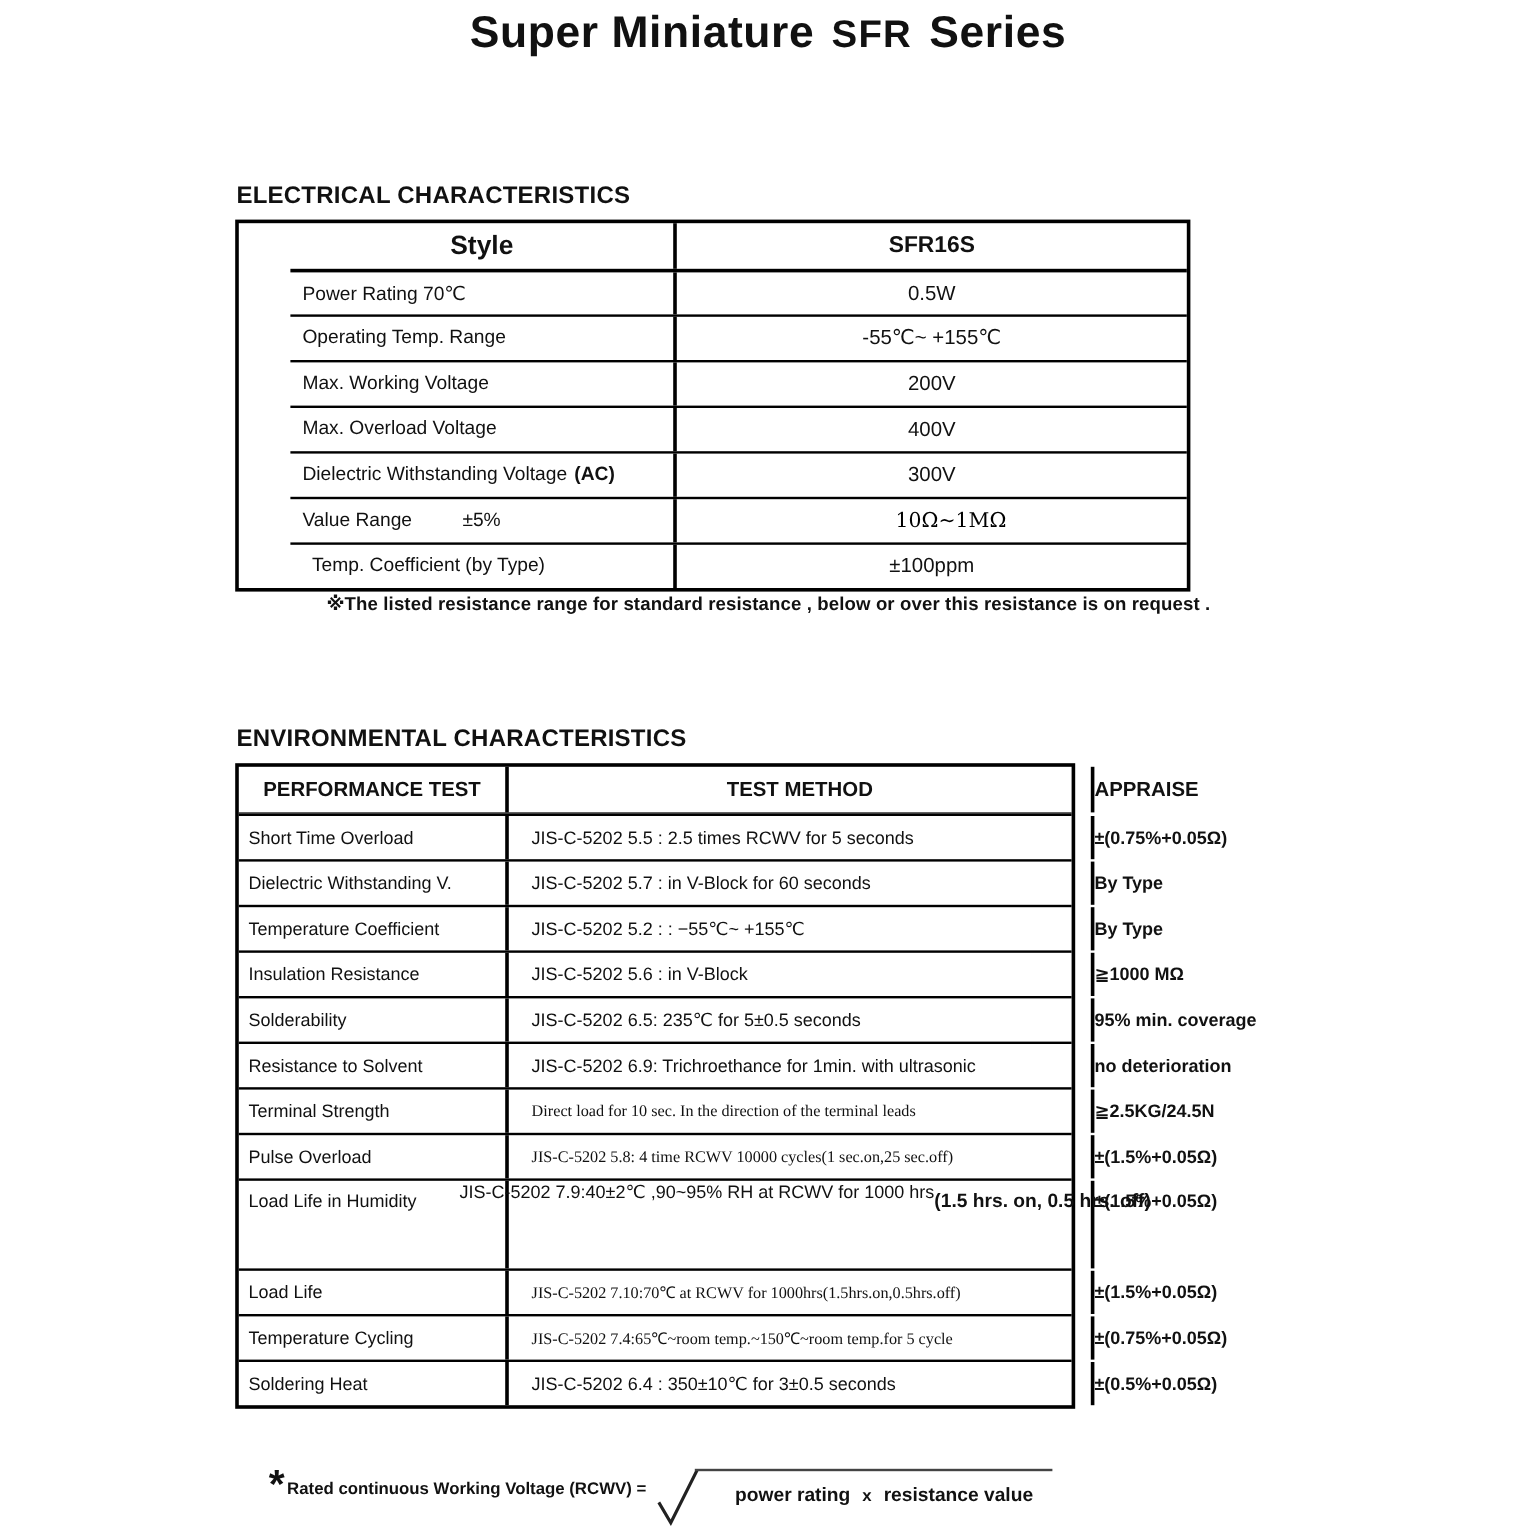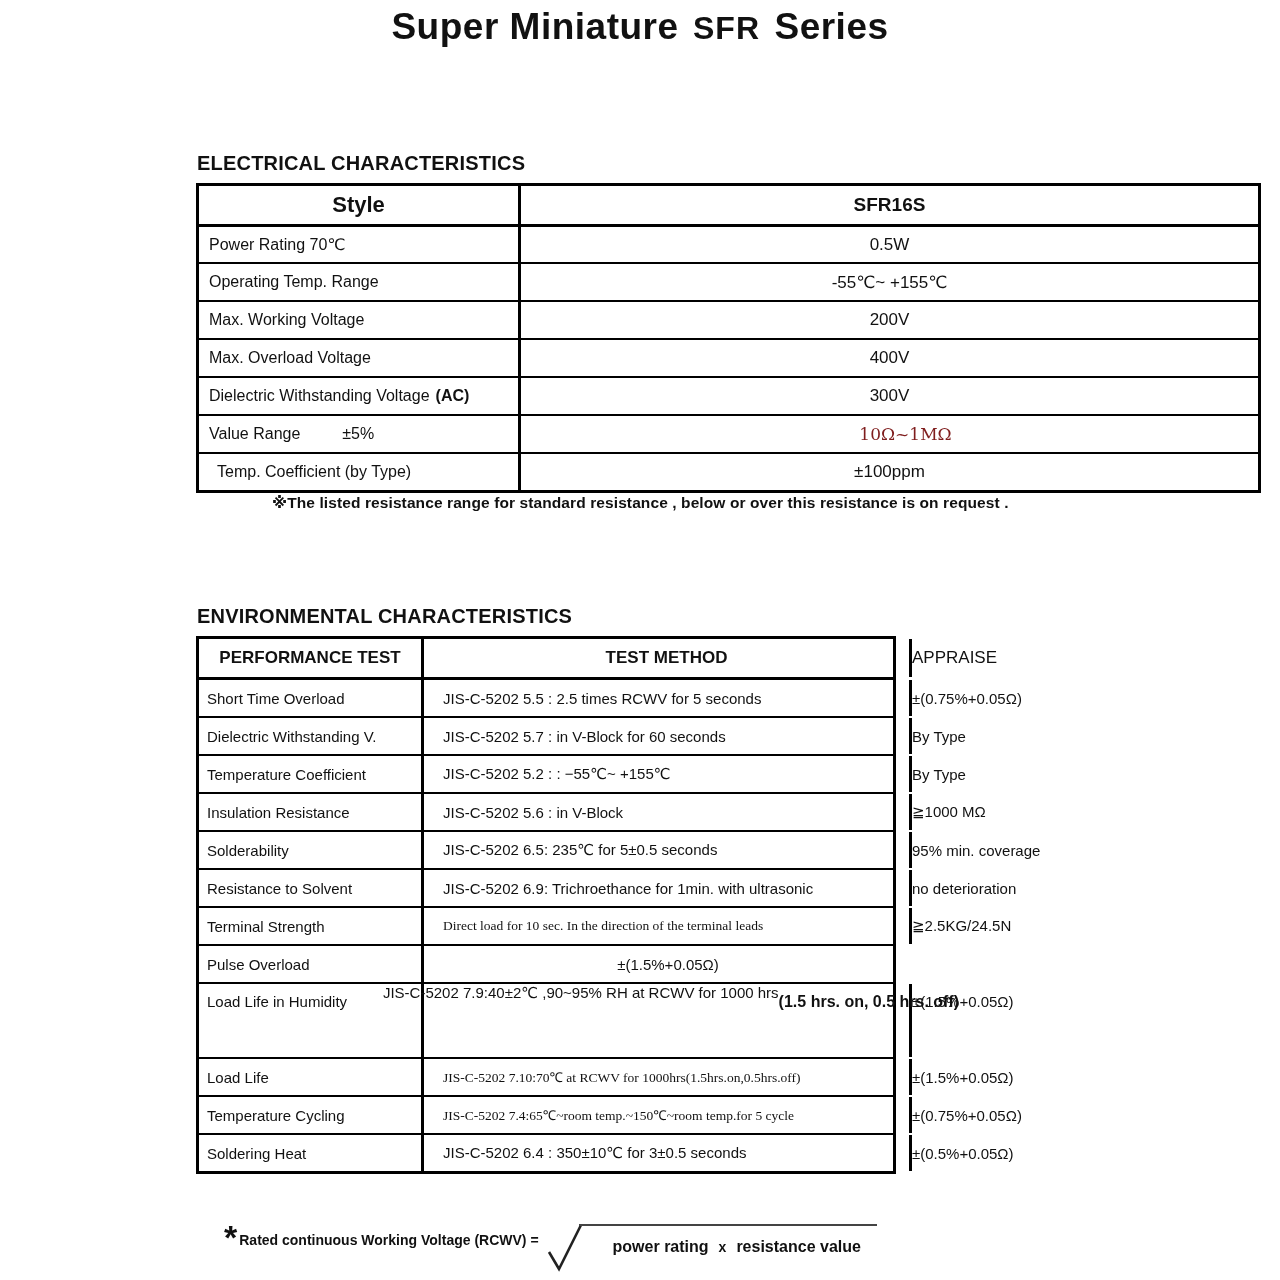--- a/index.html
+++ b/index.html
@@ -13,56 +13,56 @@
   .doc-title .t-normal { font-size:37px; font-weight:bold; letter-spacing:0.5px; }
   .doc-title .t-big { font-size:32px; font-weight:bold; letter-spacing:1px; margin:0 10px; }
 
   
   .sec-heading { position:absolute; left:197px; font-size:20px; font-weight:bold;
     letter-spacing:0.2px; }
   #elec-heading { top:152px; }
   #env-heading  { top:605px; }
 
   
-  .etable { position:absolute; left:196px; top:183px; width:1065px;
-    border:3px solid #000; background:#fff; }
+  .etable { position:absolute; left:196px; top:183px; width:796px;
+    border:3px solid #000; background:#fff;padding-left:43px; }
   .etable .erow { display:grid; grid-template-columns:322px 1fr; }
   .etable .erow + .erow { border-top:2px solid #000; }
   .etable .erow.ehead { height:38px; }
   .etable .erow { height:38px; }
   .etable .lcell { border-right:3px solid #000; display:flex; align-items:center;
     padding-left:10px; font-size:16px; }
   .etable .vcell { display:flex; align-items:center; justify-content:center;
     font-size:17px; }
   .etable .ehead .lcell { justify-content:center; padding-left:0;
     font-size:22px; font-weight:bold; }
   .etable .ehead .vcell { font-size:19px; font-weight:bold; }
   .etable .erow.first-data { border-top:3px solid #000; }
   .bold { font-weight:bold; }
   .gap-left { margin-left:42px; }
   .ac-gap { margin-left:6px; }
-  .serif-val { font-family:"DejaVu Serif","Liberation Serif",serif; color:#7f1d1d;margin-left:32px; }
+  .serif-val { font-family:"DejaVu Serif","Liberation Serif",serif; color:#000000;margin-left:32px; }
 
   
   .enote { position:absolute; left:272px; top:494px; font-size:15.5px; font-weight:bold;
     letter-spacing:0.1px; white-space:nowrap; }
 
   
   .envtable { position:absolute; left:196px; top:636px; width:700px;
     border:3px solid #000; background:#fff; }
   .envtable .row { display:grid; grid-template-columns:225px 488px 1fr; height:38px; }
   .envtable .row + .row { border-top:2px solid #000; }
   .envtable .row.tall { height:75px; }
   .envtable .c1 { border-right:3px solid #000; display:flex; align-items:center;
     padding-left:8px; font-size:15px; }
   .envtable .c2 { border-right:3px solid #000; display:flex; align-items:center;
     padding-left:19px; font-size:15px; white-space:nowrap; }
   .envtable .c2.small { font-size:13.5px;font-family:Liberation Serif, serif; }
   .envtable .c3 { display:flex; align-items:center; justify-content:center;
-    font-size:15px; font-weight:normal; white-space:nowrap; }
+    font-size:15px; font-weight:bold; white-space:nowrap; }
   .envtable .head { height:39px; border-bottom:1px solid #000; }
   .envtable .head .c1, .envtable .head .c2 { justify-content:center; padding-left:0;
     font-size:17px; font-weight:bold; }
   .envtable .head .c3 { font-size:17px; }
   .envtable .c2.stack { flex-direction:row; align-items:flex-start; justify-content:center;
     padding-left:9px; }
   .envtable .c2.stack .line1 { text-align:left; }
   .envtable .c2.stack .line2 { text-align:center; font-weight:bold; font-size:16px;
     margin-top:9px; }
 
@@ -172,20 +172,21 @@
       <div class="c2">JIS-C-5202 6.9:   Trichroethance for 1min. with ultrasonic</div>
       <div class="c3">no deterioration</div>
     </div>
     <div class="row">
       <div class="c1">Terminal Strength</div>
       <div class="c2 small">Direct load for 10 sec. In the direction of the terminal leads</div>
       <div class="c3">≧2.5KG/24.5N</div>
     </div>
     <div class="row">
       <div class="c1">Pulse Overload</div>
+      <div class="c2 small">JIS-C-5202 5.8: 4 time RCWV 10000 cycles(1 sec.on,25 sec.off)</div>
       <div class="c3">±(1.5%+0.05Ω)</div>
     </div>
     <div class="row tall">
       <div class="c1" style="align-items:flex-start; padding-top:9px;">Load Life in Humidity</div>
       <div class="c2 stack">
         <div class="line1">JIS-C-5202 7.9:40±2℃ ,90~95% RH at RCWV for 1000 hrs</div>
         <div class="line2">(1.5 hrs. on, 0.5 hrs. off)</div>
       </div>
       <div class="c3" style="align-items:flex-start; padding-top:9px;">±(1.5%+0.05Ω)</div>
     </div>

